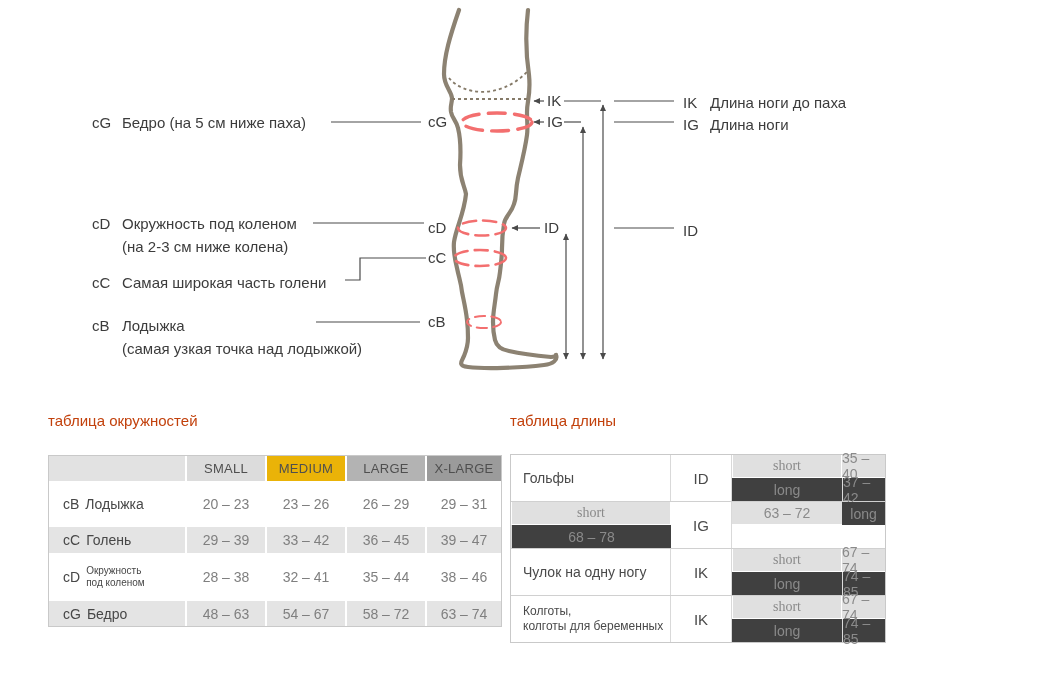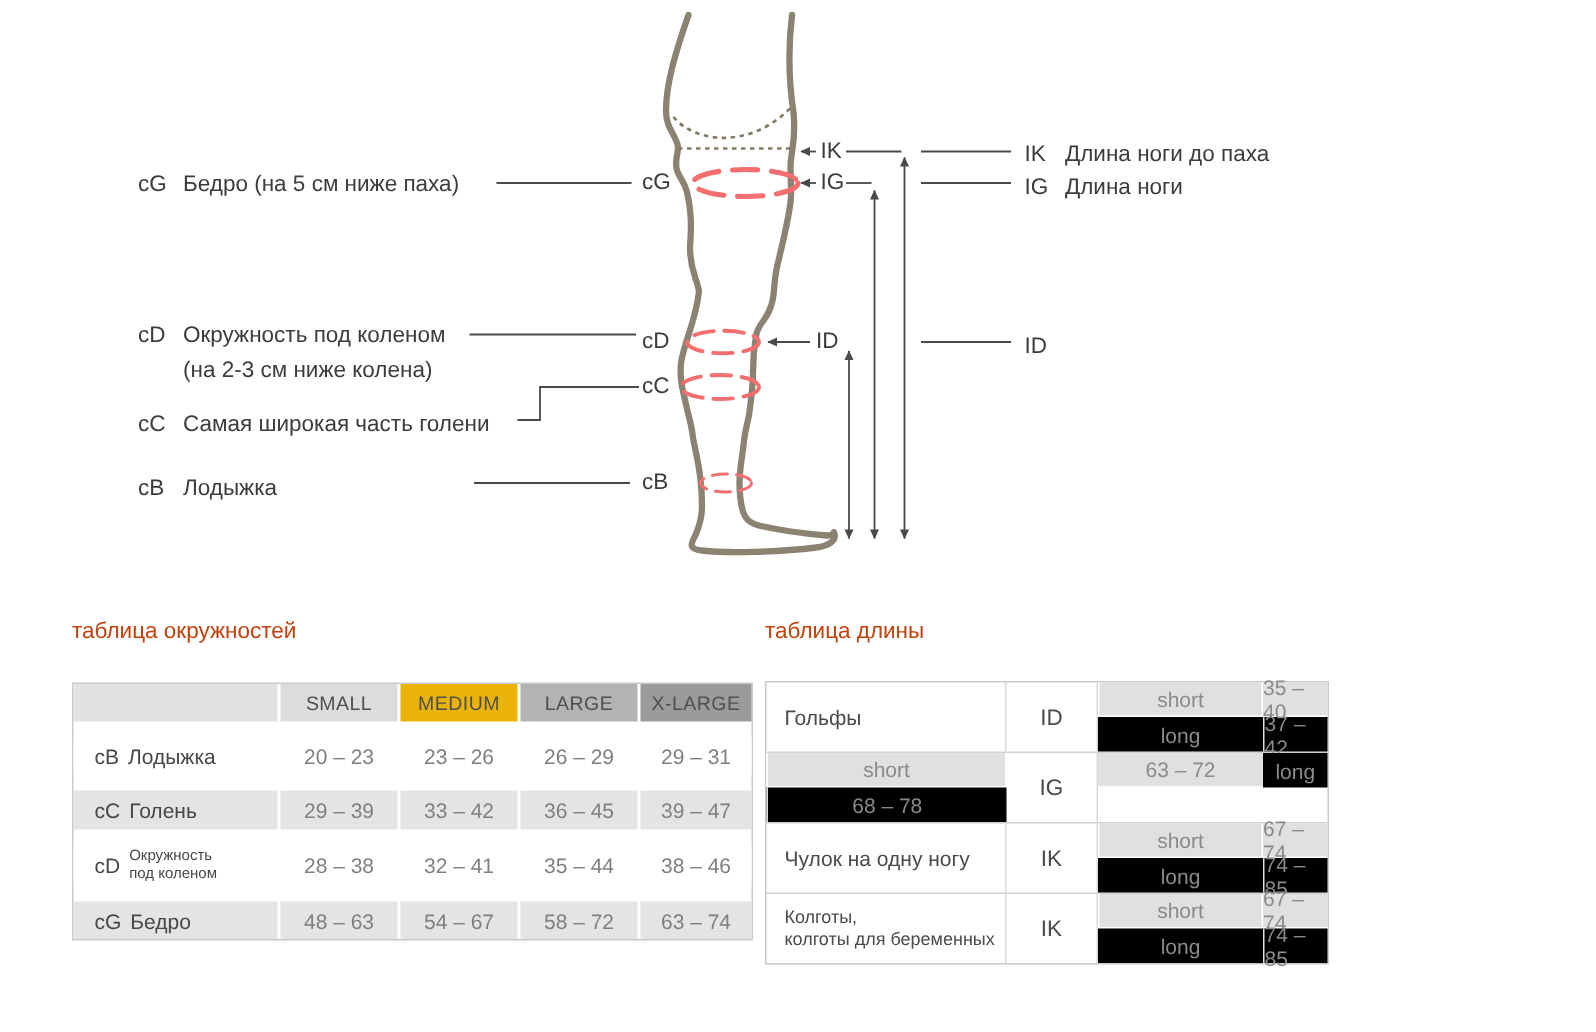--- a/index.html
+++ b/index.html
@@ -46,23 +46,23 @@
   .lt-group { display:grid; grid-template-columns:160px 61px 110px 1fr;
     grid-template-rows:23px 23px; border-bottom:1px solid #d0d0d0; }
   .lt-group:last-child { border-bottom:none; }
   .lt-name { grid-row:1/3; grid-column:1; border-right:1px solid #d9d9d9;
     padding-left:12px; display:flex; flex-direction:column; justify-content:center;
     font-size:14px; color:#4a4a4a; }
   .lt-name-small { font-size:12px; line-height:15px; }
   .lt-code { grid-row:1/3; grid-column:2; border-right:1px solid #d9d9d9;
     display:flex; align-items:center; justify-content:center; font-size:15px; color:#4a4a4a; }
   .lt-cell { display:flex; align-items:center; justify-content:center;
-    font-size:14px; color:#8a8a8a; background:#000000; }
+    font-size:14px; color:#8a8a8a; background:#404040; }
   .lt-short { background:#e0e0e0; border-bottom:1px solid #ffffff; }
-  .lt-variant.lt-short { border-left:1px solid #ffffff; border-right:1px solid #ffffff; }
+  .lt-variant.lt-short { border-left:1px solid #ffffff; border-right:1px solid #ffffff;font-family:Liberation Serif, serif; }
   .lt-value.lt-long { border-left:1px solid #dddddd; }
 </style>
 </head>
 <body>
 
 <div class="stage">
 
   <svg class="diagram-svg" width="1064" height="400" viewBox="0 0 1064 400">
     <defs>
       <marker id="ah-end" markerWidth="9" markerHeight="9" refX="6.5" refY="3.5" orient="auto" markerUnits="userSpaceOnUse">
@@ -133,20 +133,21 @@
   <div class="lbl llabel" style="top:271px;">
     <span class="code">cC</span>
     <span>
       <div>Самая широкая часть голени</div>
     </span>
   </div>
   <div class="lbl llabel" style="top:314px;">
     <span class="code">cB</span>
     <span>
       <div>Лодыжка</div>
+      <div>(самая узкая точка над лодыжкой)</div>
     </span>
   </div>
 
   <div class="lbl rlabel" style="top:91px;">
     <span class="code">IK</span>
     <span>
       <div>Длина ноги до паха</div>
     </span>
   </div>
   <div class="lbl rlabel" style="top:113px;">

